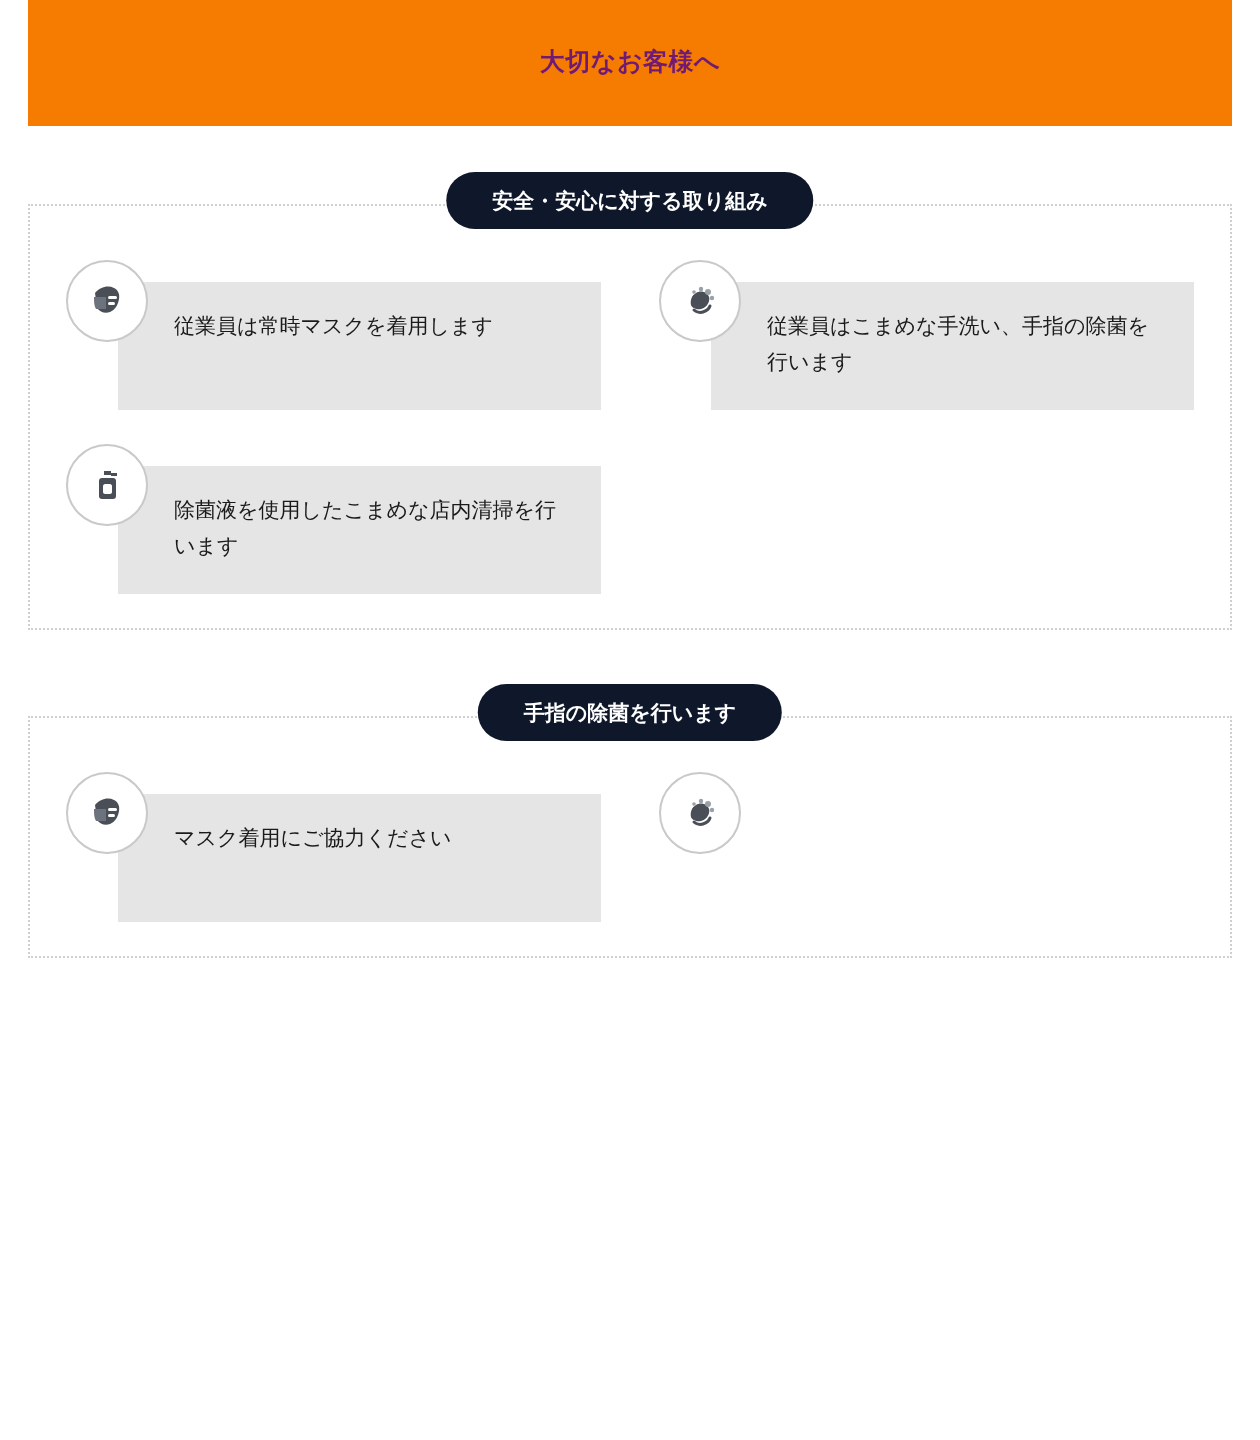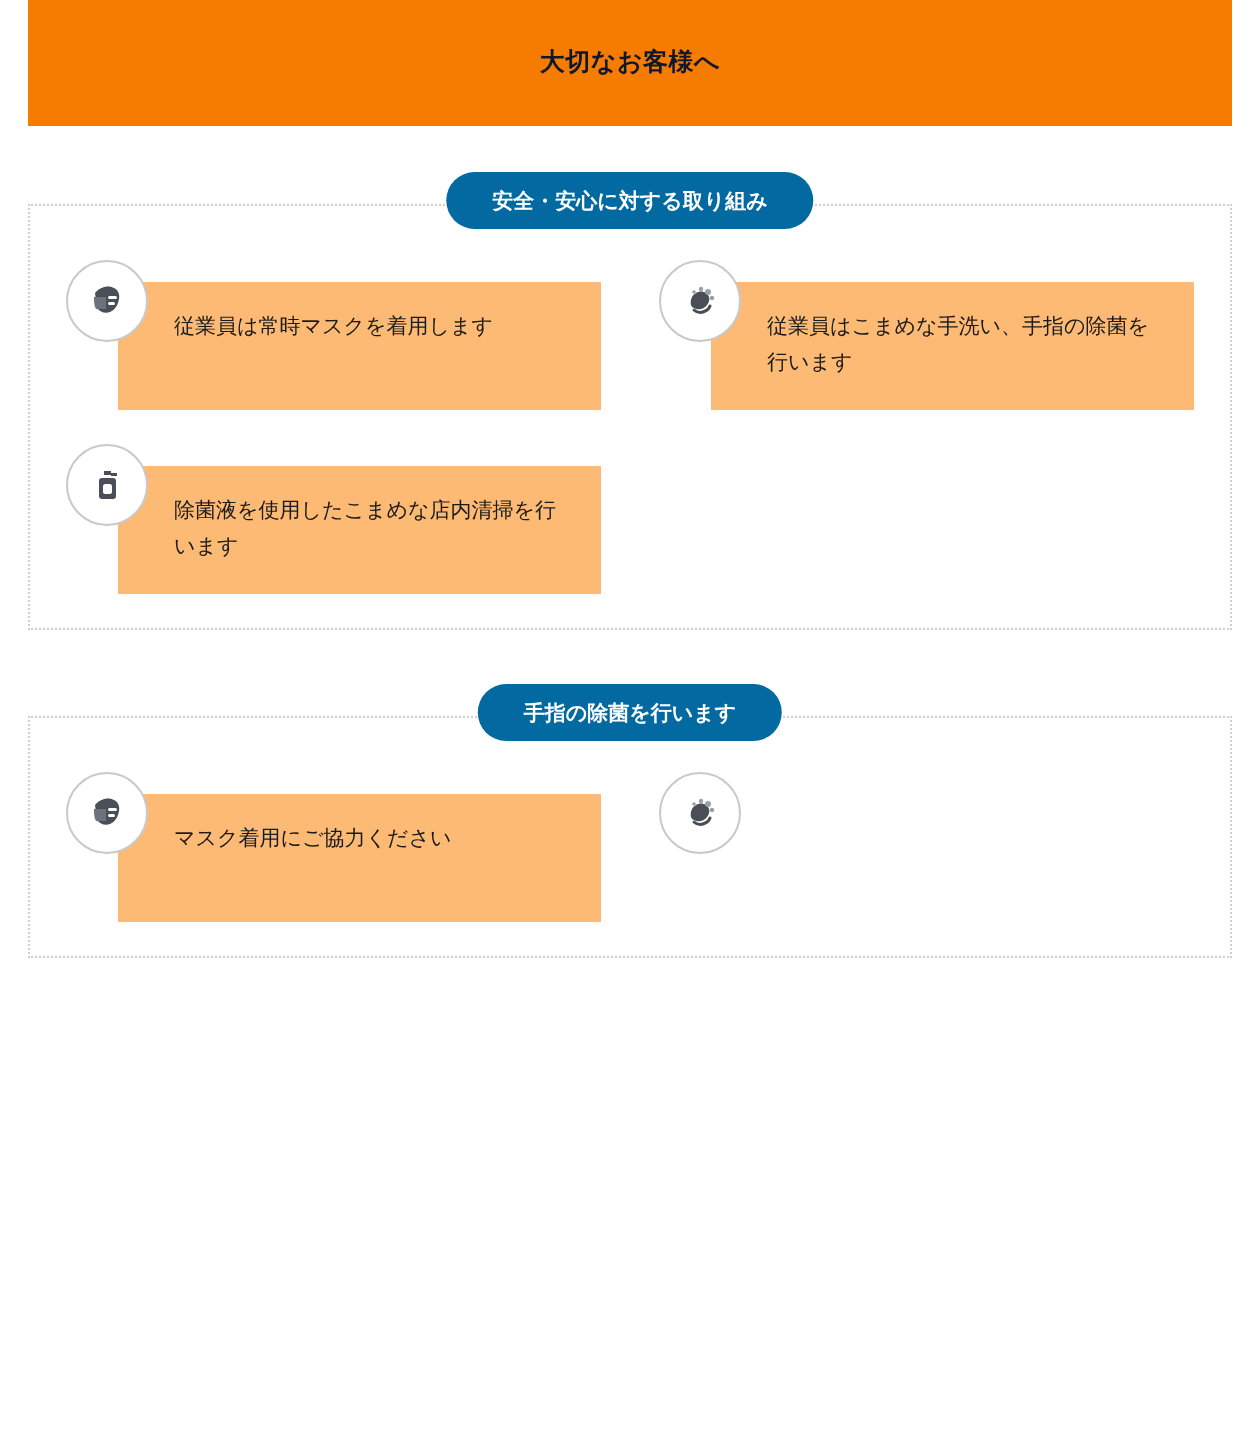--- a/index.html
+++ b/index.html
@@ -19,21 +19,21 @@
     position: relative;
     width: 1260px;
     height: 1440px;
     box-sizing: border-box;
     padding: 0 28px;
   }
 
   
   .banner {
     background: #f57c00;
-    color: #0f172a;
+    color: #701a75;
     text-align: center;
     padding: 38px 20px 40px;
     box-sizing: border-box;
   }
   .banner-line {
     font-size: 25px;
     font-weight: bold;
     line-height: 1.9;
     letter-spacing: 0.02em;
   }
@@ -48,21 +48,21 @@
   }
   .section.second {
     margin-top: 86px;
   }
 
   .section-pill {
     position: absolute;
     top: -34px;
     left: 50%;
     transform: translateX(-50%);
-    background: #0369a1;
+    background: #0f172a;
     color: #ffffff;
     border-radius: 34px;
     padding: 18px 46px;
     font-size: 21px;
     font-weight: bold;
     line-height: 1;
     white-space: nowrap;
   }
 
   .grid {
@@ -72,21 +72,21 @@
     row-gap: 34px;
   }
 
   .card {
     position: relative;
     min-height: 150px;
     padding-left: 52px;
     box-sizing: border-box;
   }
   .card-body {
-    background: #fdba74;
+    background: #e5e5e5;
     min-height: 128px;
     margin-top: 22px;
     padding: 26px 26px 26px 56px;
     box-sizing: border-box;
     display: flex;
     align-items: flex-start;
   }
   .card-text {
     font-size: 21px;
     line-height: 1.72;

